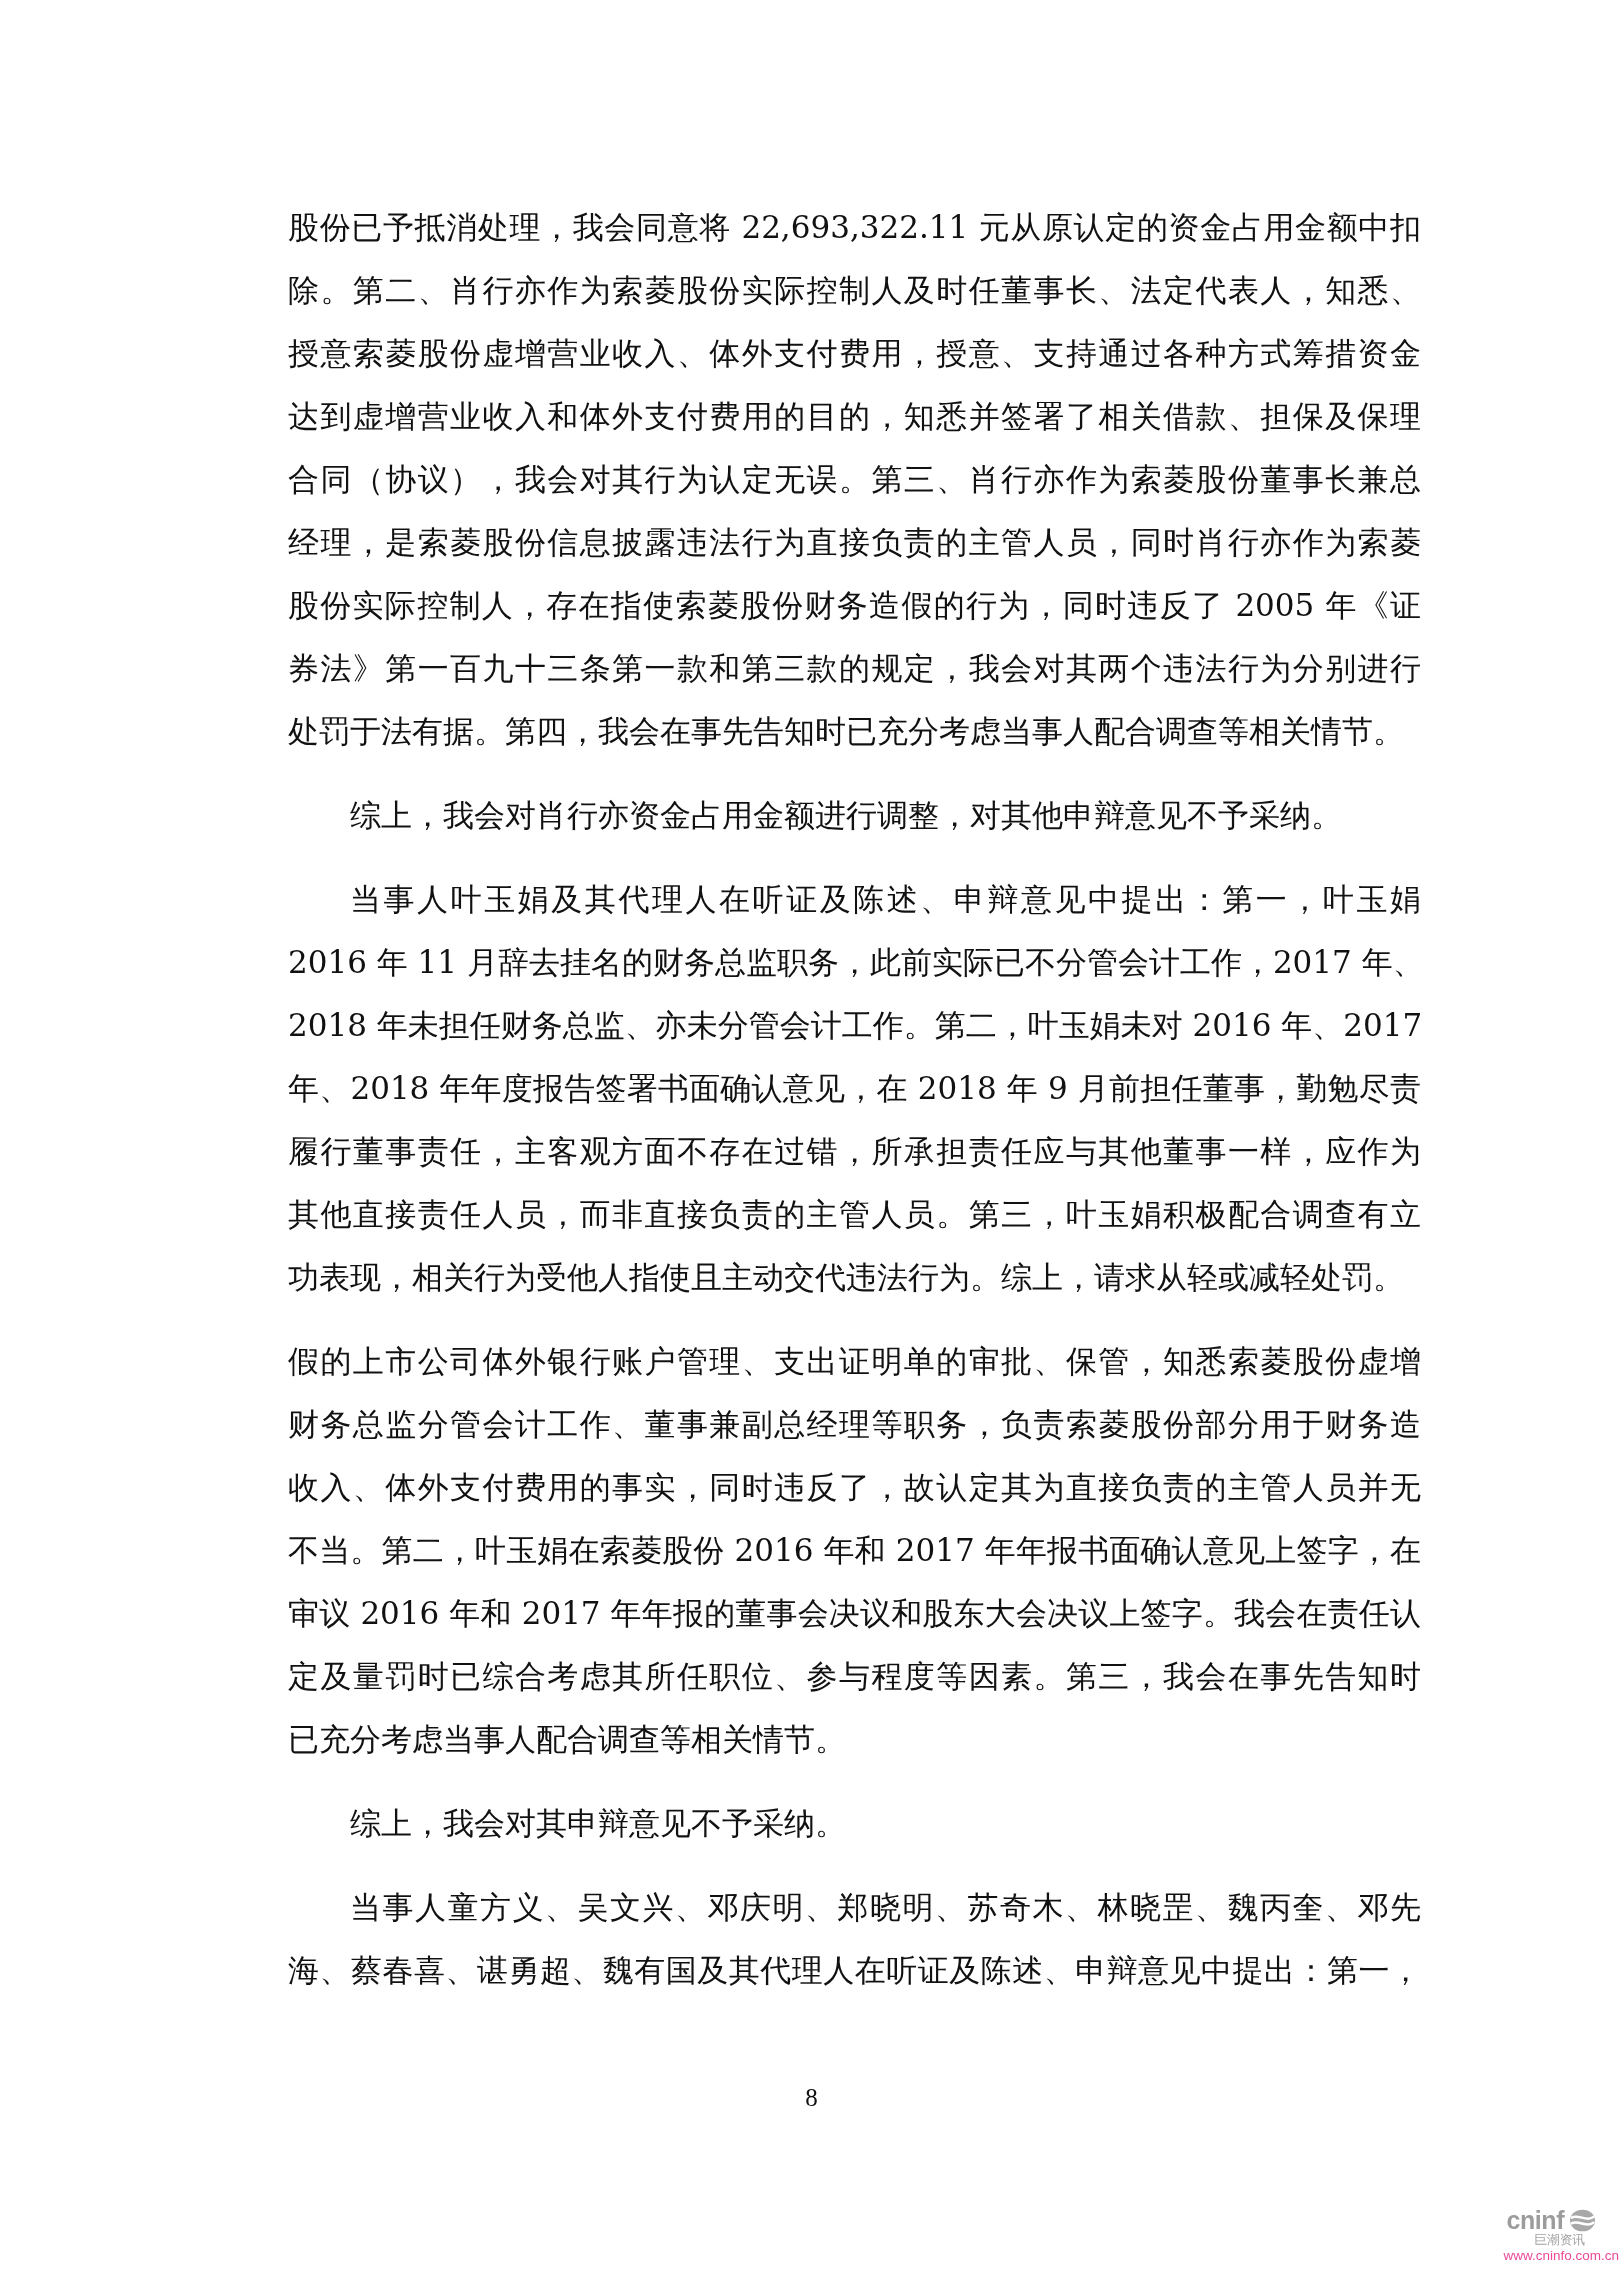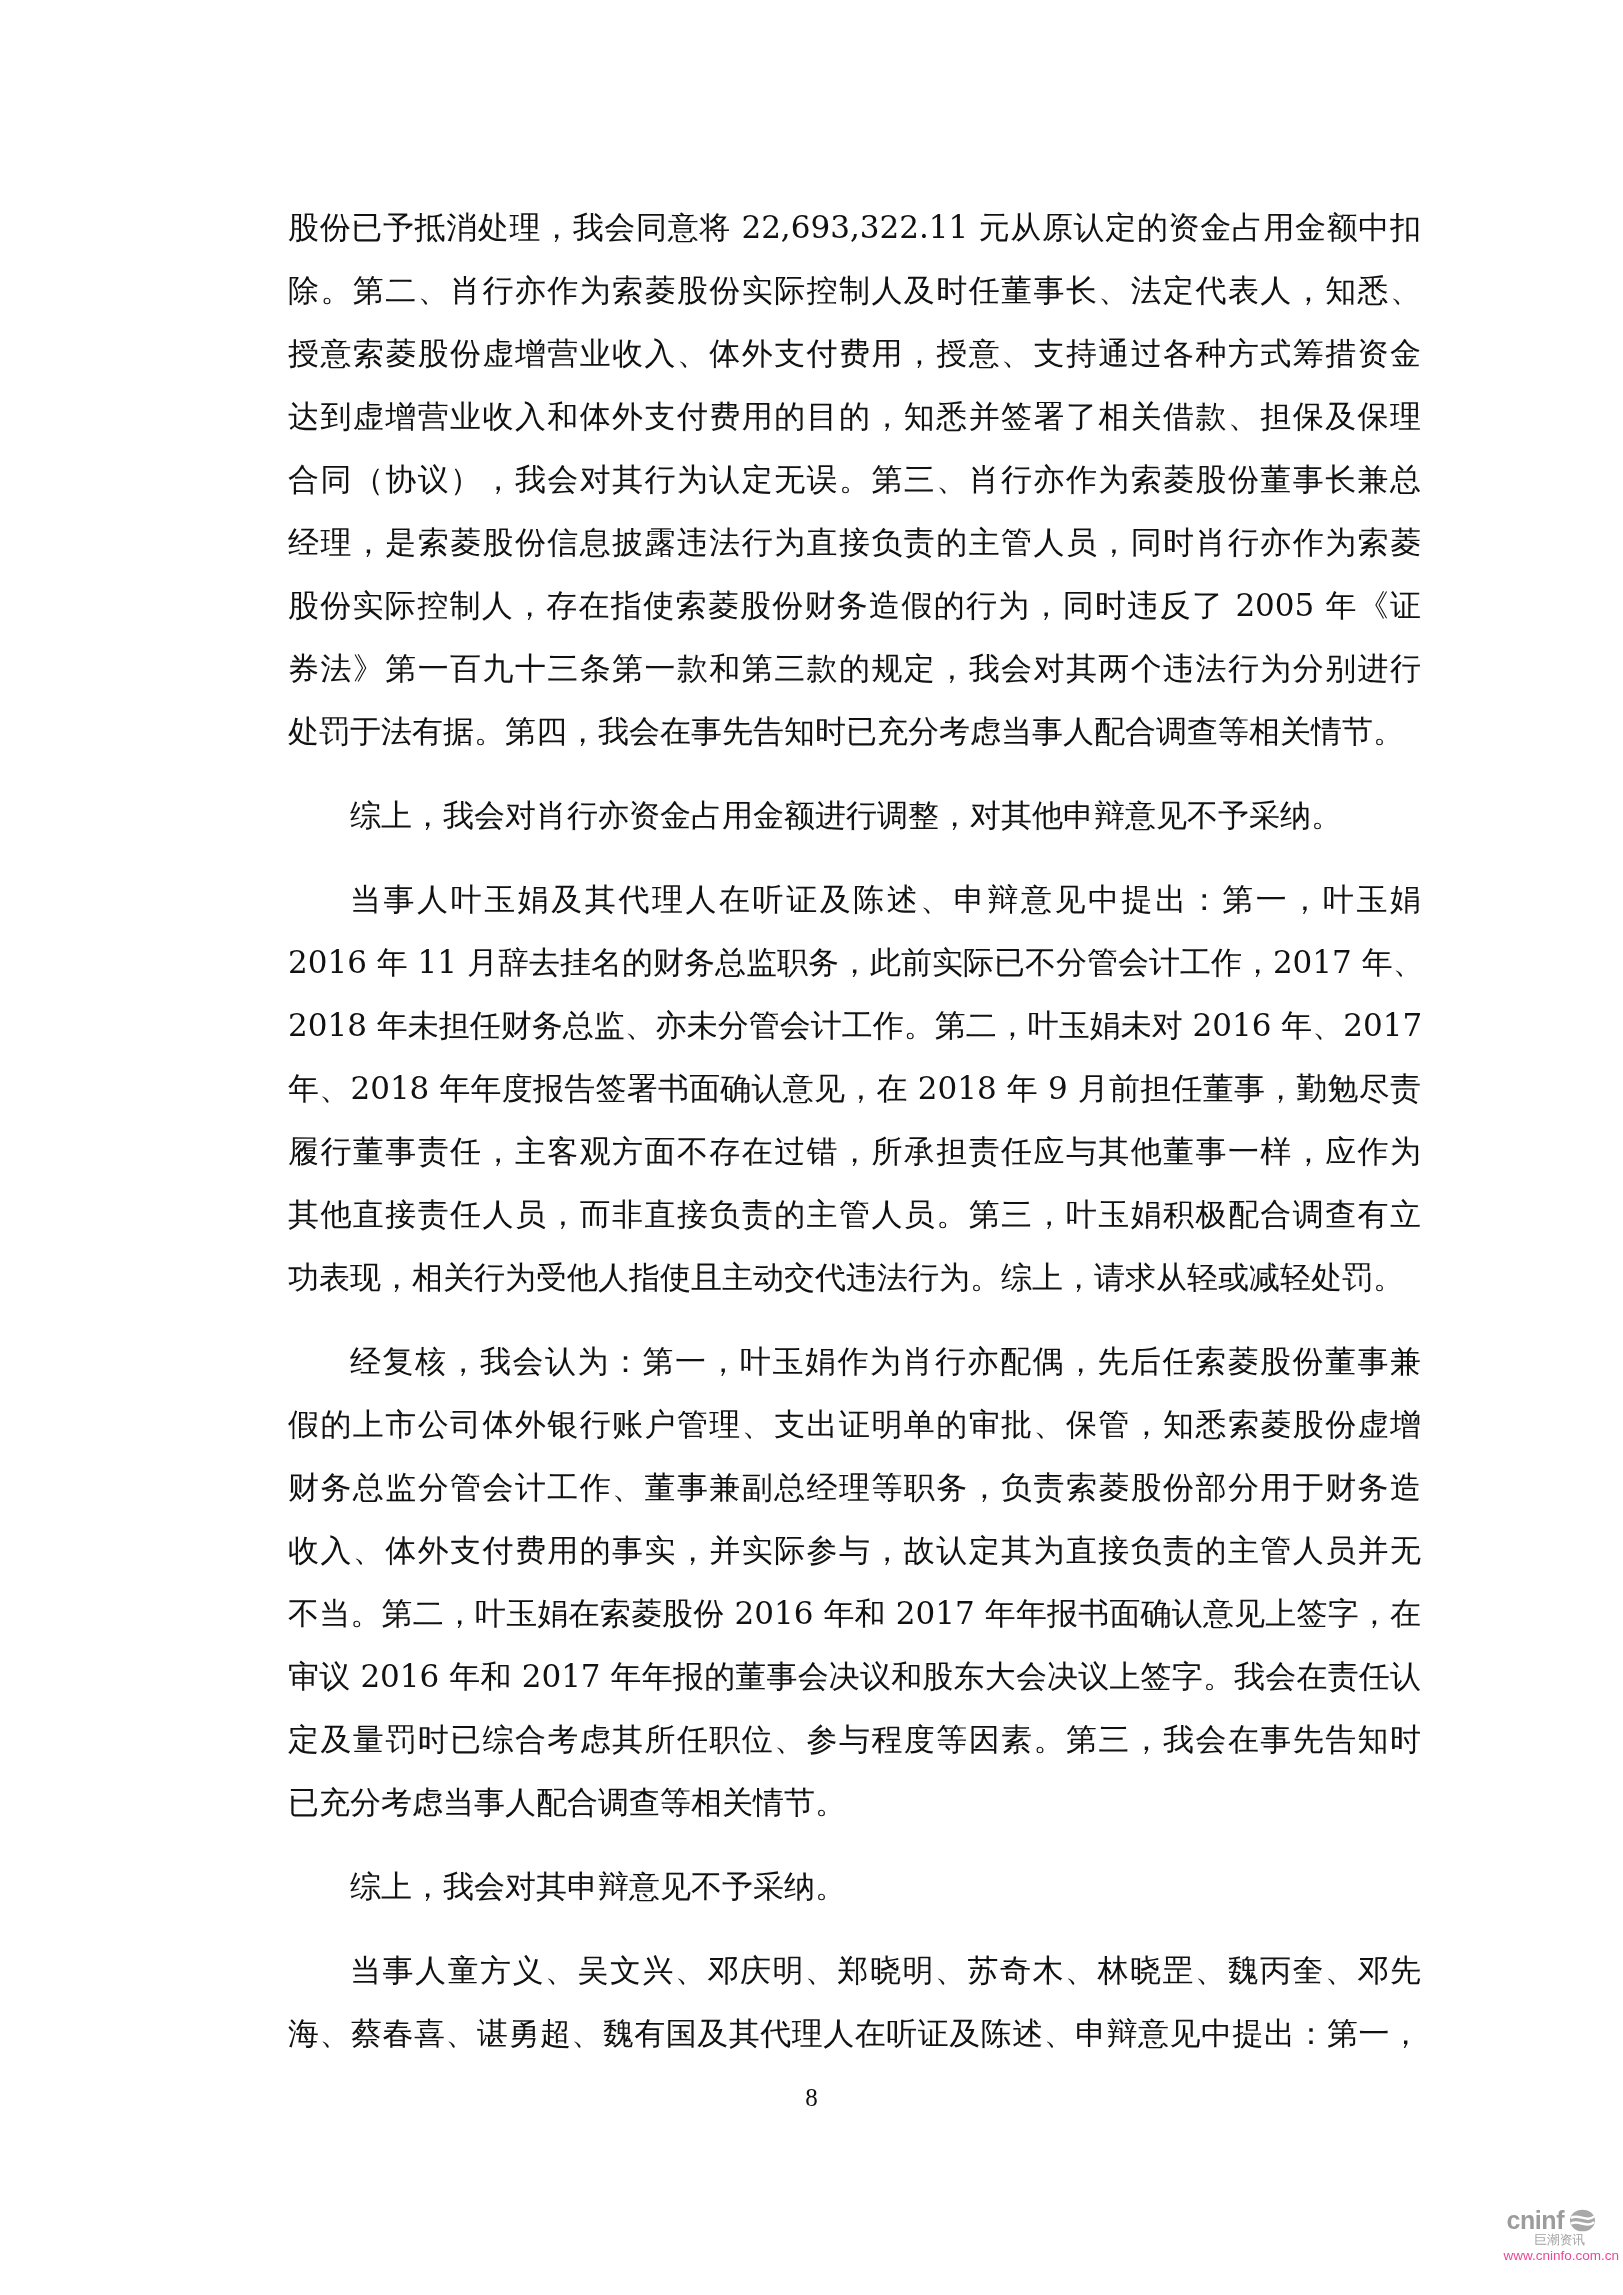--- a/index.html
+++ b/index.html
@@ -110,24 +110,23 @@
     <span class="line">当事人叶玉娟及其代理人在听证及陈述、申辩意见中提出：第一，叶玉娟</span>
     <span class="line" style="text-indent:0">2016 年 11 月辞去挂名的财务总监职务，此前实际已不分管会计工作，2017 年、</span>
     <span class="line" style="text-indent:0">2018 年未担任财务总监、亦未分管会计工作。第二，叶玉娟未对 2016 年、2017</span>
     <span class="line" style="text-indent:0">年、2018 年年度报告签署书面确认意见，在 2018 年 9 月前担任董事，勤勉尽责</span>
     <span class="line" style="text-indent:0">履行董事责任，主客观方面不存在过错，所承担责任应与其他董事一样，应作为</span>
     <span class="line" style="text-indent:0">其他直接责任人员，而非直接负责的主管人员。第三，叶玉娟积极配合调查有立</span>
     <span class="line last" style="text-indent:0">功表现，相关行为受他人指使且主动交代违法行为。综上，请求从轻或减轻处罚。</span>
   </p>
 
   <p class="para indent">
-    <span class="line">经复核，我会认为：第一，叶玉娟作为肖行亦配偶，先后任索菱股份董事兼</span>
     <span class="line" style="text-indent:0">假的上市公司体外银行账户管理、支出证明单的审批、保管，知悉索菱股份虚增</span>
     <span class="line" style="text-indent:0">财务总监分管会计工作、董事兼副总经理等职务，负责索菱股份部分用于财务造</span>
-    <span class="line" style="text-indent:0">收入、体外支付费用的事实，并实际参与，故认定其为直接负责的主管人员并无</span>
+    <span class="line" style="text-indent:0">收入、体外支付费用的事实，同时违反了，故认定其为直接负责的主管人员并无</span>
     <span class="line" style="text-indent:0">不当。第二，叶玉娟在索菱股份 2016 年和 2017 年年报书面确认意见上签字，在</span>
     <span class="line" style="text-indent:0">审议 2016 年和 2017 年年报的董事会决议和股东大会决议上签字。我会在责任认</span>
     <span class="line" style="text-indent:0">定及量罚时已综合考虑其所任职位、参与程度等因素。第三，我会在事先告知时</span>
     <span class="line last" style="text-indent:0">已充分考虑当事人配合调查等相关情节。</span>
   </p>
 
   <p class="para indent">
     <span class="line last">综上，我会对其申辩意见不予采纳。</span>
   </p>
 

